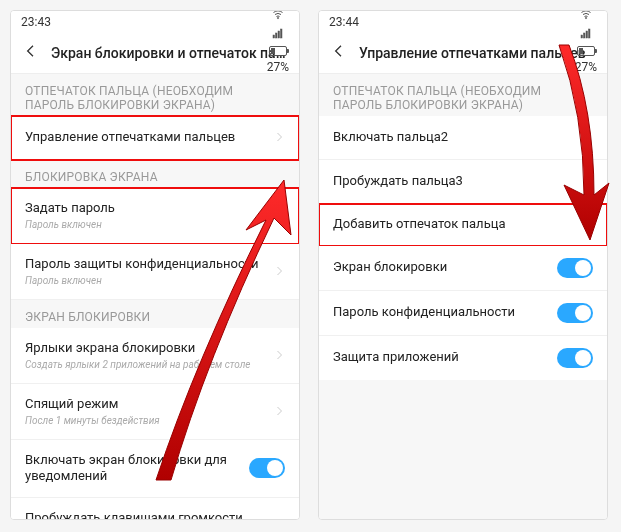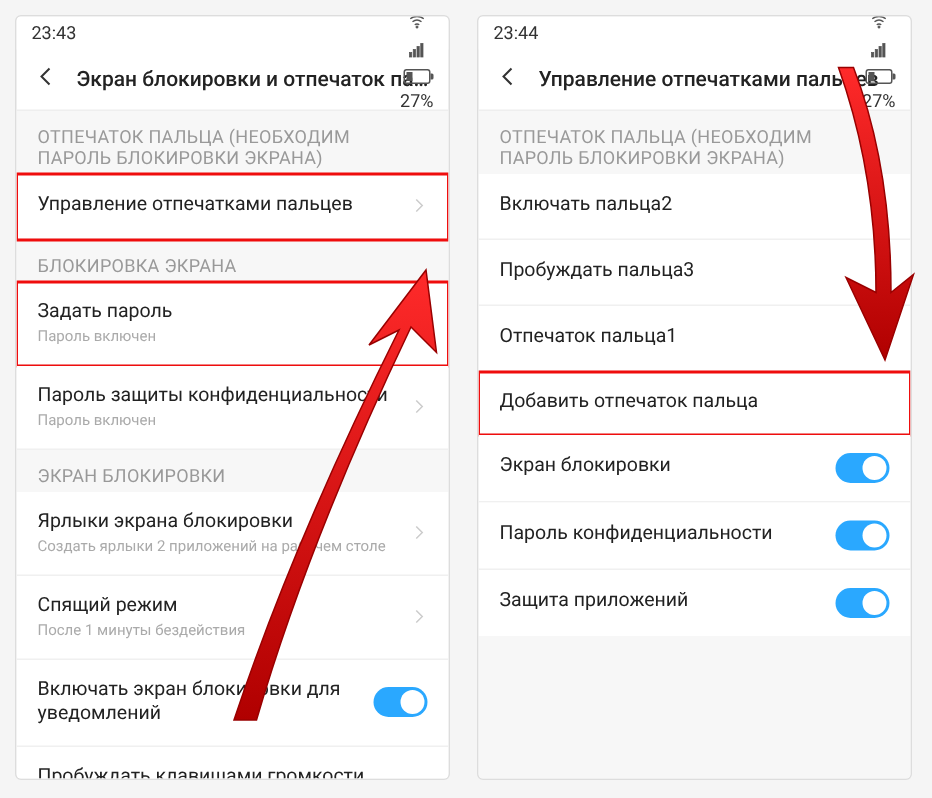--- a/index.html
+++ b/index.html
@@ -78,20 +78,21 @@
   .row .label {
     font-size: 13px;
     color: #222;
     line-height: 1.3;
   }
   .row .sublabel {
     font-size: 10px;
     color: #aaa;
     margin-top: 2px;
     line-height: 1.2;
+    font-style: italic;
   }
   .row .chev svg { width: 12px; height: 12px; stroke: #ccc; stroke-width: 2; fill: none; }
   .highlight-red { outline: 2px solid #ef0d0d; outline-offset: -1px; }
   .toggle {
     width: 36px; height: 20px; border-radius: 10px;
     background: #2aa8ff; position: relative; flex-shrink: 0;
   }
   .toggle::after {
     content: ""; position: absolute; right: 2px; top: 2px;
     width: 16px; height: 16px; border-radius: 50%; background: #fff;
@@ -270,28 +271,20 @@
       <div class="labels">
           <div class="label">Включать пальца2</div>
         </div>
       <span class="chev"><svg viewBox="0 0 24 24">
             <polyline points="9 4 17 12 9 20"></polyline>
           </svg></span>
     </div>
     <div class="row">
       <div class="labels">
           <div class="label">Пробуждать пальца3</div>
-        </div>
-      <span class="chev"><svg viewBox="0 0 24 24">
-            <polyline points="9 4 17 12 9 20"></polyline>
-          </svg></span>
-    </div>
-    <div class="row">
-      <div class="labels">
-          <div class="label">Отпечаток пальца1</div>
         </div>
       <span class="chev"><svg viewBox="0 0 24 24">
             <polyline points="9 4 17 12 9 20"></polyline>
           </svg></span>
     </div>
     <div class="row highlight-red">
       <div class="labels">
           <div class="label">Добавить отпечаток пальца</div>
         </div>
     </div>

